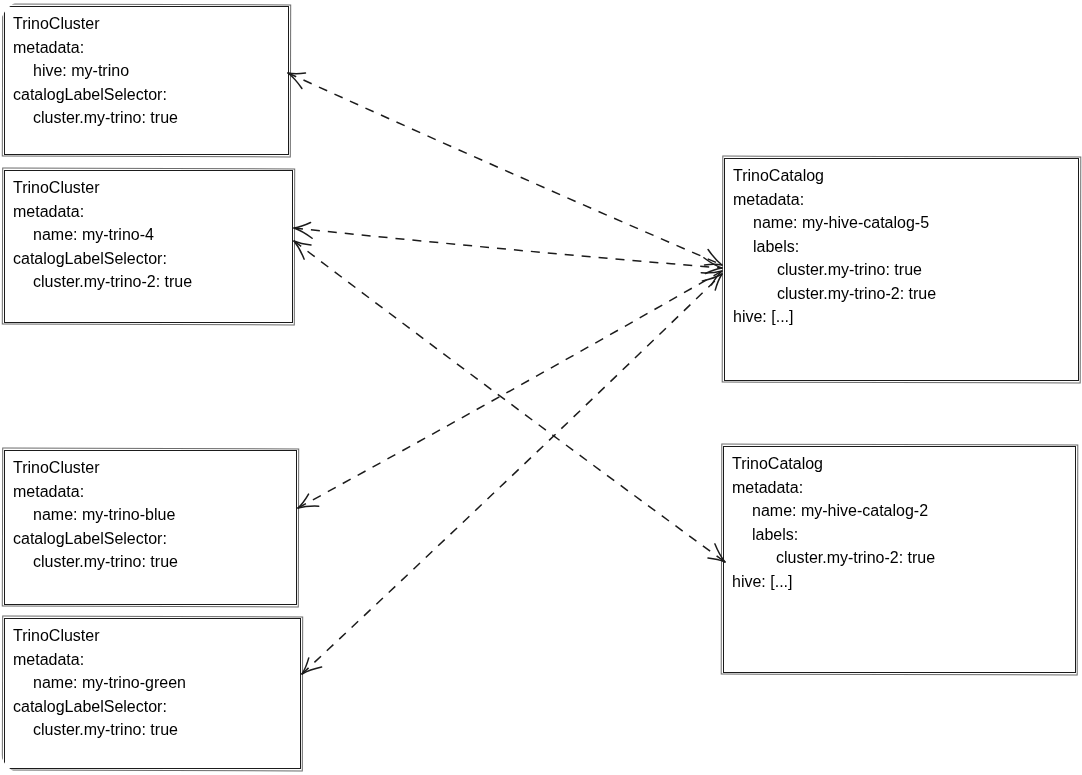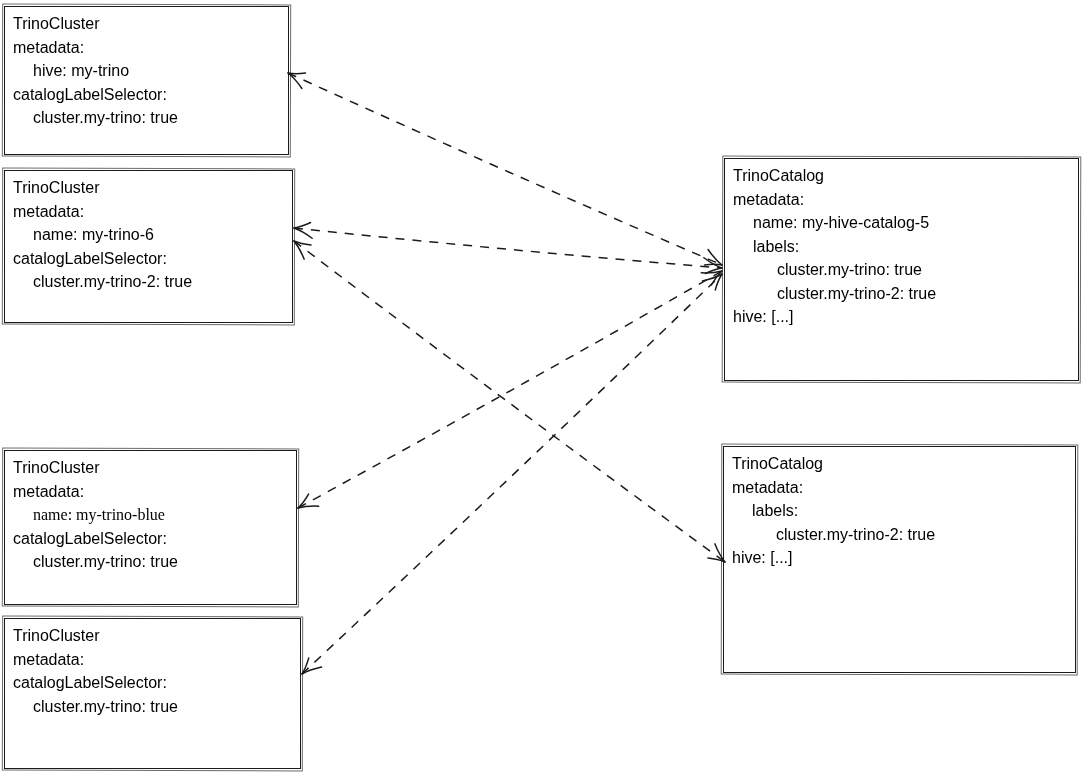--- a/index.html
+++ b/index.html
@@ -7,20 +7,21 @@
     padding: 0;
     background: #ffffff;
   }
   .canvas {
     position: relative;
     width: 1082px;
     height: 775px;
     background: #ffffff;
     font-family: "Liberation Sans", sans-serif;
     overflow: hidden;
+    border-radius: 27px;
   }
   .node {
     position: absolute;
     background: #ffffff;
     border: 1.7px solid #1b1b1b;
     box-sizing: border-box;
     padding: 5px 8px;
     font-size: 16px;
     line-height: 23.5px;
     color: #000000;
@@ -74,53 +75,55 @@
       <div class="node-line" style="padding-left: 0px;">TrinoCluster</div>
       <div class="node-line" style="padding-left: 0px;">metadata:</div>
       <div class="node-line" style="padding-left: 20px;">hive: my-trino</div>
       <div class="node-line" style="padding-left: 0px;">catalogLabelSelector:</div>
       <div class="node-line" style="padding-left: 20px;">cluster.my-trino: true</div>
     </div>
 
   <div class="node" id="n-trino-cluster-2">
       <div class="node-line" style="padding-left: 0px;">TrinoCluster</div>
       <div class="node-line" style="padding-left: 0px;">metadata:</div>
-      <div class="node-line" style="padding-left: 20px;">name: my-trino-6</div>
+      <div class="node-line" style="padding-left: 20px;">name: my-trino-4</div>
       <div class="node-line" style="padding-left: 0px;">catalogLabelSelector:</div>
       <div class="node-line" style="padding-left: 20px;">cluster.my-trino-2: true</div>
     </div>
 
   <div class="node" id="n-trino-cluster-blue">
       <div class="node-line" style="padding-left: 0px;">TrinoCluster</div>
       <div class="node-line" style="padding-left: 0px;">metadata:</div>
-      <div class="node-line" style="padding-left: 20px; font-family: Liberation Serif, serif;">name: my-trino-blue</div>
+      <div class="node-line" style="padding-left: 20px;">name: my-trino-blue</div>
       <div class="node-line" style="padding-left: 0px;">catalogLabelSelector:</div>
       <div class="node-line" style="padding-left: 20px;">cluster.my-trino: true</div>
     </div>
 
   <div class="node" id="n-trino-cluster-green">
       <div class="node-line" style="padding-left: 0px;">TrinoCluster</div>
       <div class="node-line" style="padding-left: 0px;">metadata:</div>
+      <div class="node-line" style="padding-left: 20px;">name: my-trino-green</div>
       <div class="node-line" style="padding-left: 0px;">catalogLabelSelector:</div>
       <div class="node-line" style="padding-left: 20px;">cluster.my-trino: true</div>
     </div>
 
   <div class="node" id="n-trino-catalog-1">
       <div class="node-line" style="padding-left: 0px;">TrinoCatalog</div>
       <div class="node-line" style="padding-left: 0px;">metadata:</div>
       <div class="node-line" style="padding-left: 20px;">name: my-hive-catalog-5</div>
       <div class="node-line" style="padding-left: 20px;">labels:</div>
       <div class="node-line" style="padding-left: 44px;">cluster.my-trino: true</div>
       <div class="node-line" style="padding-left: 44px;">cluster.my-trino-2: true</div>
       <div class="node-line" style="padding-left: 0px;">hive: [...]</div>
     </div>
 
   <div class="node" id="n-trino-catalog-2">
       <div class="node-line" style="padding-left: 0px;">TrinoCatalog</div>
       <div class="node-line" style="padding-left: 0px;">metadata:</div>
+      <div class="node-line" style="padding-left: 20px;">name: my-hive-catalog-2</div>
       <div class="node-line" style="padding-left: 20px;">labels:</div>
       <div class="node-line" style="padding-left: 44px;">cluster.my-trino-2: true</div>
       <div class="node-line" style="padding-left: 0px;">hive: [...]</div>
     </div>
 
   <svg id="edges" viewBox="0 0 1082 775" xmlns="http://www.w3.org/2000/svg">
       <g>
         <path d="M 288 73 Q 503.988565507018 171.28626338517813 722 265" class="edge-line"></path>
         <path d="M 288 73 Q 294.95930145827447 78.40242984339996 301.9367244512149 88.4601976562691" class="edge-head"></path>
         <path d="M 288 73 Q 295.29244269440045 74.31254697016357 305.46410224548976 73.07164327658622" class="edge-head"></path>

